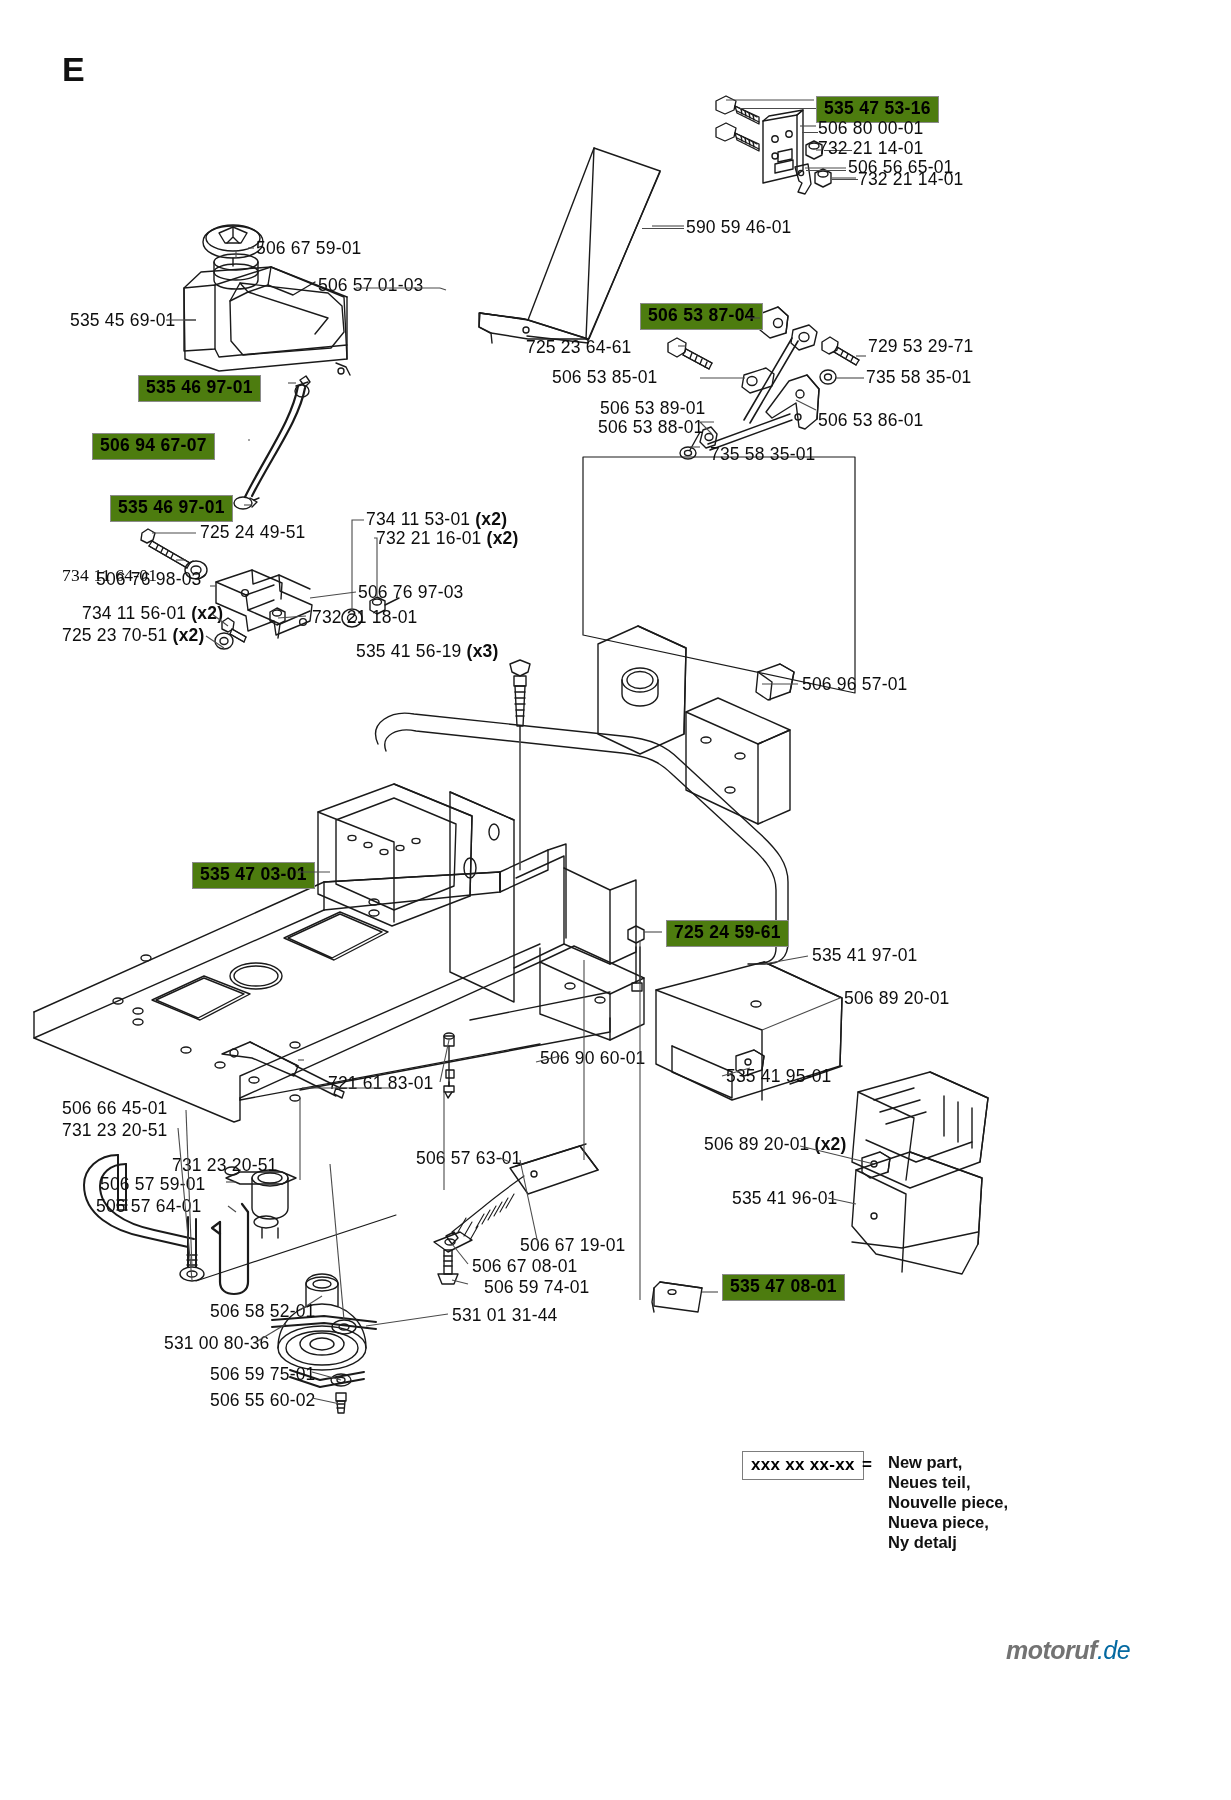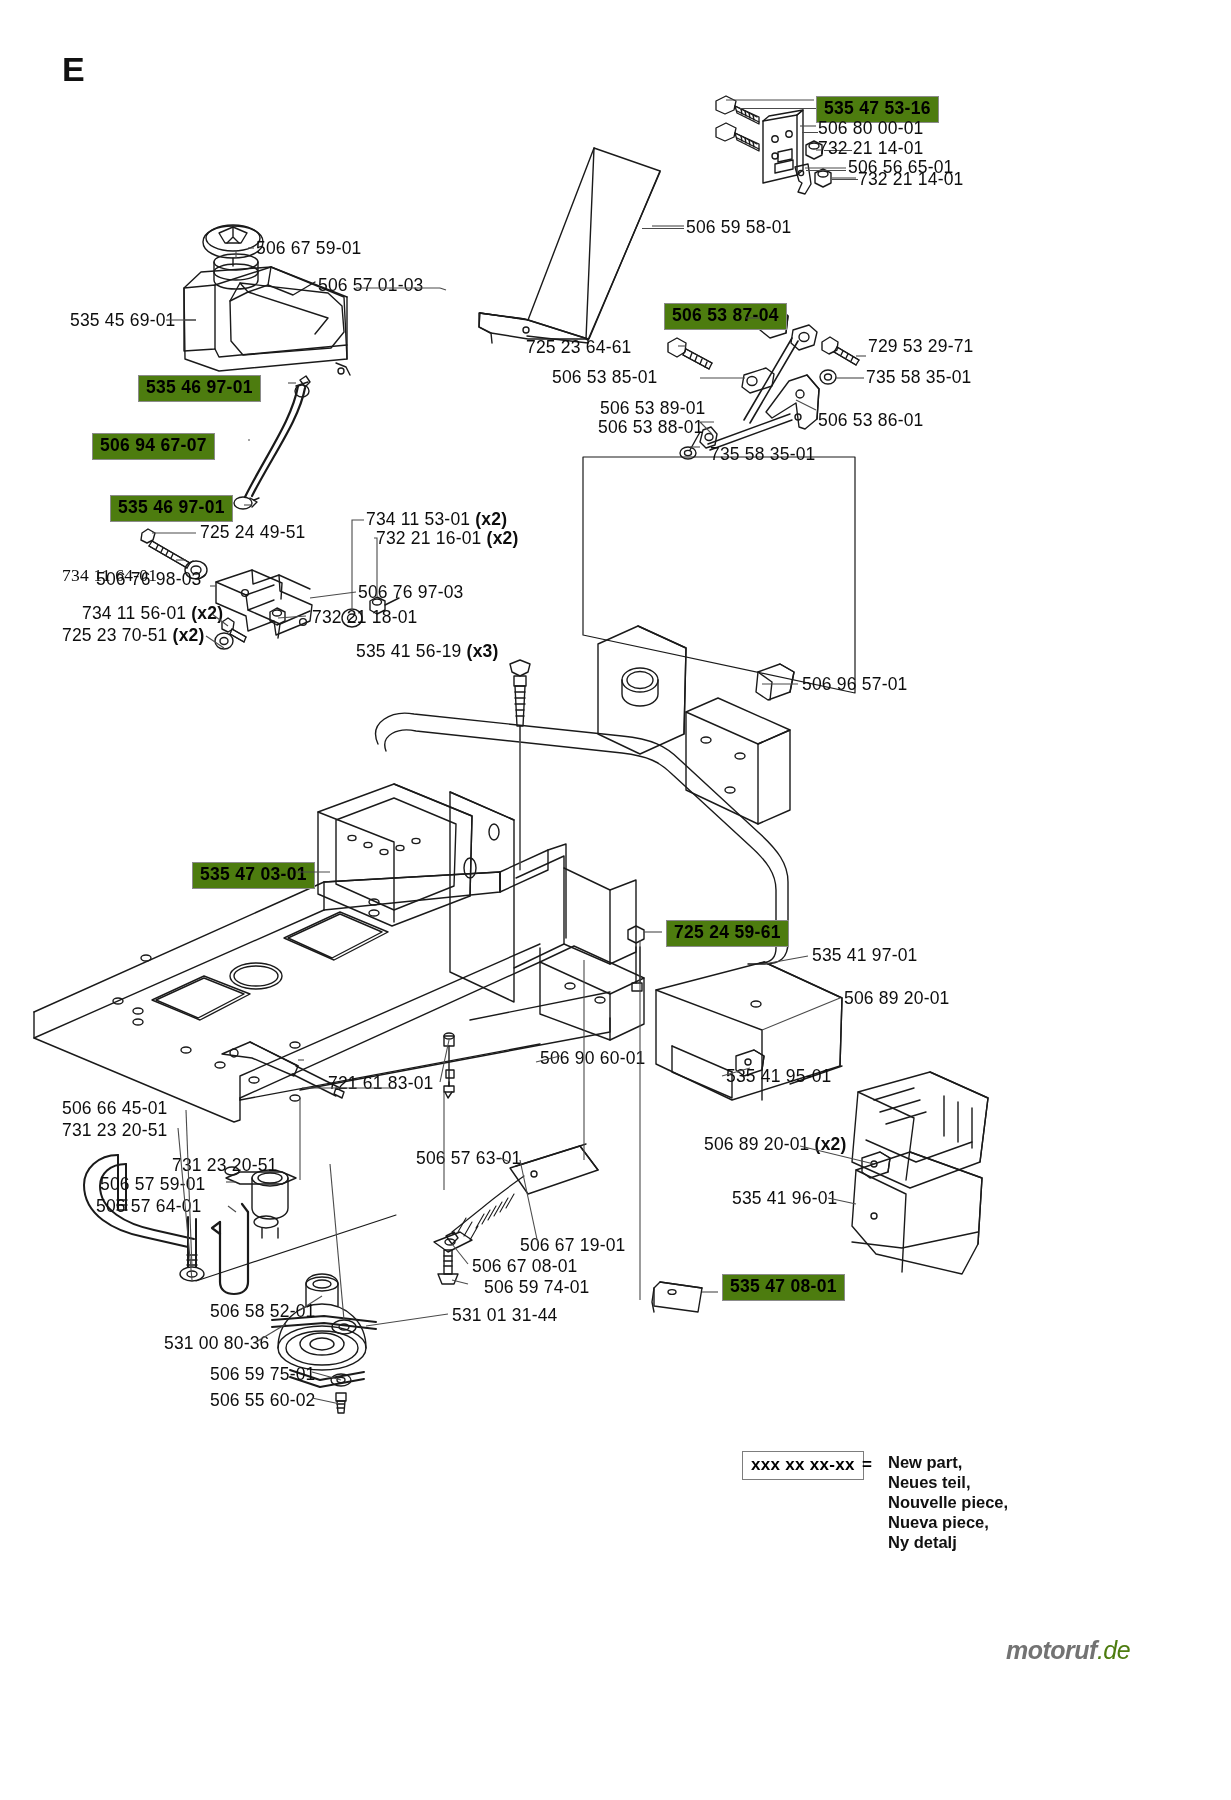--- a/index.html
+++ b/index.html
@@ -66,21 +66,21 @@
     line-height:20px;
     color:#111;
   }
   .wm{
     position:absolute;
     font-size:25px;
     font-style:italic;
     letter-spacing:-0.5px;
   }
   .wm .m{color:#737373;font-weight:bold;}
-  .wm .d{color:#4d7c0f;}
+  .wm .d{color:#0369a1;}
 </style>
 </head>
 <body>
 
 <div id="page">
 
   <svg class="art" viewBox="0 0 1231 1800">
     <g fill="none" stroke="#1a1a1a" stroke-width="1.4" stroke-linejoin="round" stroke-linecap="round">
 
       <g stroke-width="1.3">
@@ -470,31 +470,31 @@
   <div class="leader" style="left:262px;top:247px;width:-0px;"></div>
 
   <div class="sheet-letter" style="left:62px;top:50px;">E</div>
 
   <div class="boxed" style="left:816px;top:96px;">535 47 53-16</div>
   <div class="lbl" style="left:818px;top:120px;">506 80 00-01</div>
   <div class="lbl" style="left:818px;top:140px;">732 21 14-01</div>
   <div class="lbl" style="left:848px;top:159px;">506 56 65-01</div>
   <div class="lbl" style="left:858px;top:171px;">732 21 14-01</div>
 
-  <div class="lbl" style="left:686px;top:219px;">506 59 58-01</div>
+  <div class="lbl" style="left:686px;top:219px;">590 59 46-01</div>
 
   <div class="lbl" style="left:256px;top:240px;">506 67 59-01</div>
   <div class="lbl" style="left:318px;top:277px;">506 57 01-03</div>
   <div class="lbl" style="left:70px;top:312px;">535 45 69-01</div>
 
   <div class="boxed" style="left:138px;top:375px;">535 46 97-01</div>
   <div class="boxed" style="left:92px;top:433px;">506 94 67-07</div>
   <div class="boxed" style="left:110px;top:495px;">535 46 97-01</div>
 
-  <div class="boxed" style="left:640px;top:303px;margin-left:24px;">506 53 87-04</div>
+  <div class="boxed" style="left:640px;top:303px;">506 53 87-04</div>
   <div class="lbl" style="left:526px;top:339px;">725 23 64-61</div>
   <div class="lbl" style="left:868px;top:338px;">729 53 29-71</div>
   <div class="lbl" style="left:552px;top:369px;">506 53 85-01</div>
   <div class="lbl" style="left:866px;top:369px;">735 58 35-01</div>
   <div class="lbl" style="left:600px;top:400px;">506 53 89-01</div>
   <div class="lbl" style="left:598px;top:419px;">506 53 88-01</div>
   <div class="lbl" style="left:818px;top:412px;">506 53 86-01</div>
   <div class="lbl" style="left:710px;top:446px;">735 58 35-01</div>
 
   <div class="lbl" style="left:366px;top:511px;">

